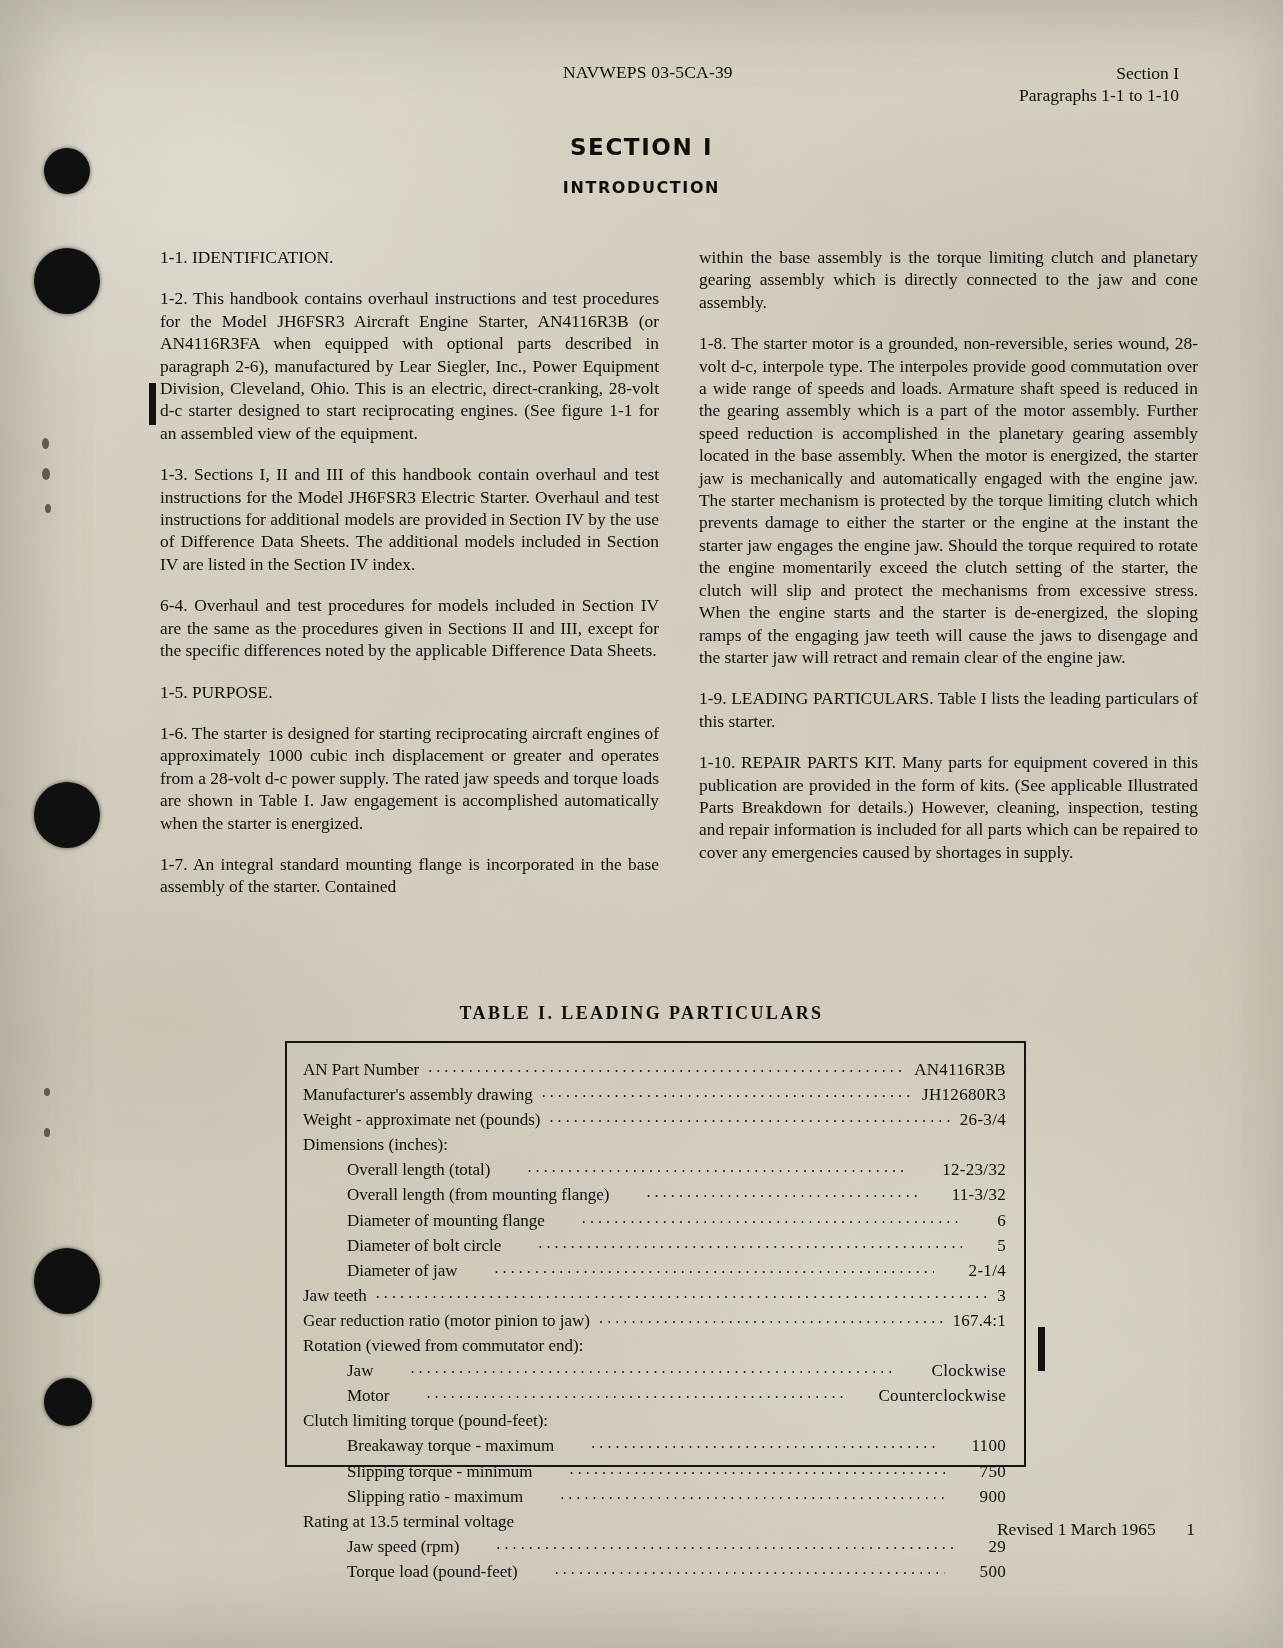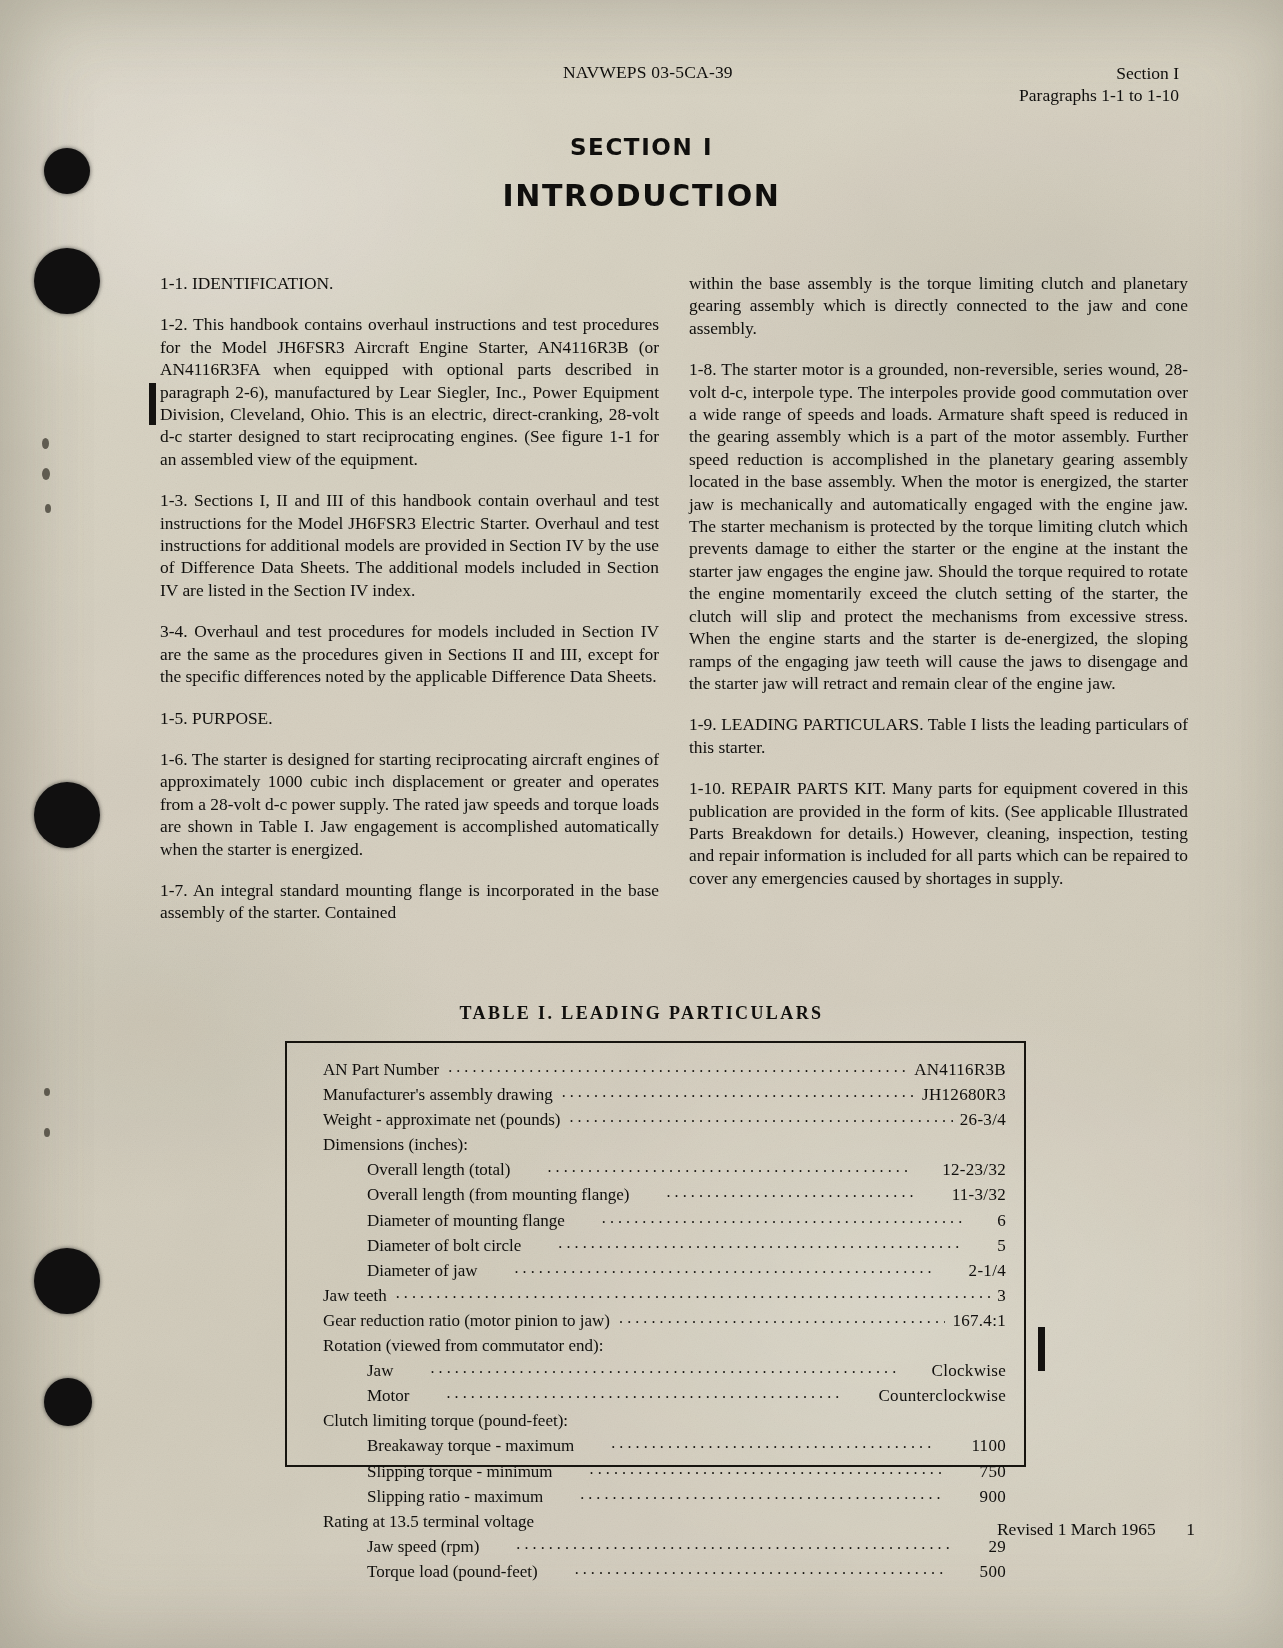--- a/index.html
+++ b/index.html
@@ -82,29 +82,29 @@
     position: absolute;
     top: 134px; left: 0; right: 0;
     text-align: center;
   }
   .title-main, .title-sub {
     font-family: "DejaVu Sans", "Liberation Sans", sans-serif;
     font-weight: bold;
     letter-spacing: 1.6px;
   }
   .title-main { font-size: 23px; }
-  .title-sub { font-size: 30px; margin-top: 18px; }
+  .title-sub { font-size: 16px; margin-top: 18px; }
   
   .cols {
     position: absolute;
-    top: 272px;
+    top: 246px;
     left: 160px;
     width: 1040px;
     display: flex;
-    gap: 30px;
+    gap: 40px;
   }
   .col { width: 499px; }
   .col p {
     margin: 0 0 19px 0;
     font-size: 17.4px;
     line-height: 22.4px;
     text-align: justify;
     text-justify: inter-word;
   }
   .col p.last { margin-bottom: 0; }
@@ -136,21 +136,20 @@
   }
   .tbl-inner {
     padding: 14px 18px 10px 16px;
     font-size: 17px;
     line-height: 25.1px;
   }
   .row {
     display: flex;
     align-items: flex-end;
     white-space: nowrap;
-    margin-left: 20px;
   }
   .row .lbl { flex: 0 0 auto; }
   .row .dots {
     flex: 1 1 auto;
     overflow: hidden;
     margin: 0 7px 0 9px;
     position: relative;
     top: -3px;
     letter-spacing: 4.1px;
     color: #16140f;
@@ -227,21 +226,21 @@
 
   <div class="changebar" style="left:149px; top:383px; height:42px;"></div>
 
   <div class="changebar" style="left:1038px; top:1327px; height:44px;"></div>
 
   <div class="cols">
     <div class="col">
       <p class="head">1-1.  IDENTIFICATION.</p>
       <p>1-2.  This handbook contains overhaul instructions and test procedures for the Model JH6FSR3 Aircraft Engine Starter, AN4116R3B (or AN4116R3FA when equipped with optional parts described in paragraph 2-6), manufactured by Lear Siegler, Inc., Power Equipment Division, Cleveland, Ohio. This is an electric, direct-cranking, 28-volt d-c starter designed to start reciprocating engines. (See figure 1-1 for an assembled view of the equipment.</p>
       <p>1-3.  Sections I, II and III of this handbook contain overhaul and test instructions for the Model JH6FSR3 Electric Starter.  Overhaul and test instructions for additional models are provided in Section IV by the use of Difference Data Sheets.  The additional models included in Section IV are listed in the Section IV index.</p>
-      <p>3-4.  Overhaul and test procedures for models included in Section IV are the same as the procedures given in Sections II and III, except for the specific differences noted by the applicable Difference Data Sheets.</p>
+      <p>6-4.  Overhaul and test procedures for models included in Section IV are the same as the procedures given in Sections II and III, except for the specific differences noted by the applicable Difference Data Sheets.</p>
       <p class="head">1-5.  PURPOSE.</p>
       <p>1-6.  The starter is designed for starting reciprocating aircraft engines of approximately 1000 cubic inch displacement or greater and operates from a 28-volt d-c power supply.  The rated jaw speeds and torque loads are shown in Table I.  Jaw engagement is accomplished automatically when the starter is energized.</p>
       <p class="last">1-7.  An integral standard mounting flange is incorporated in the base assembly of the starter.  Contained</p>
     </div>
     <div class="col">
       <p>within the base assembly is the torque limiting clutch and planetary gearing assembly which is directly connected to the jaw and cone assembly.</p>
       <p>1-8.  The starter motor is a grounded, non-reversible, series wound, 28-volt d-c, interpole type.  The interpoles provide good commutation over a wide range of speeds and loads.  Armature shaft speed is reduced in the gearing assembly which is a part of the motor assembly.  Further speed reduction is accomplished in the planetary gearing assembly located in the base assembly.  When the motor is energized, the starter jaw is mechanically and automatically engaged with the engine jaw.  The starter mechanism is protected by the torque limiting clutch which prevents damage to either the starter or the engine at the instant the starter jaw engages the engine jaw.  Should the torque required to rotate the engine momentarily exceed the clutch setting of the starter, the clutch will slip and protect the mechanisms from excessive stress.  When the engine starts and the starter is de-energized, the sloping ramps of the engaging jaw teeth will cause the jaws to disengage and the starter jaw will retract and remain clear of the engine jaw.</p>
       <p>1-9.  LEADING PARTICULARS.  Table I lists the leading particulars of this starter.</p>
       <p class="last">1-10.  REPAIR PARTS KIT. Many parts for equipment covered in this publication are provided in the form of kits.  (See applicable Illustrated Parts Breakdown for details.)  However, cleaning, inspection, testing and repair information is included for all parts which can be repaired to cover any emergencies caused by shortages in supply.</p>
     </div>

